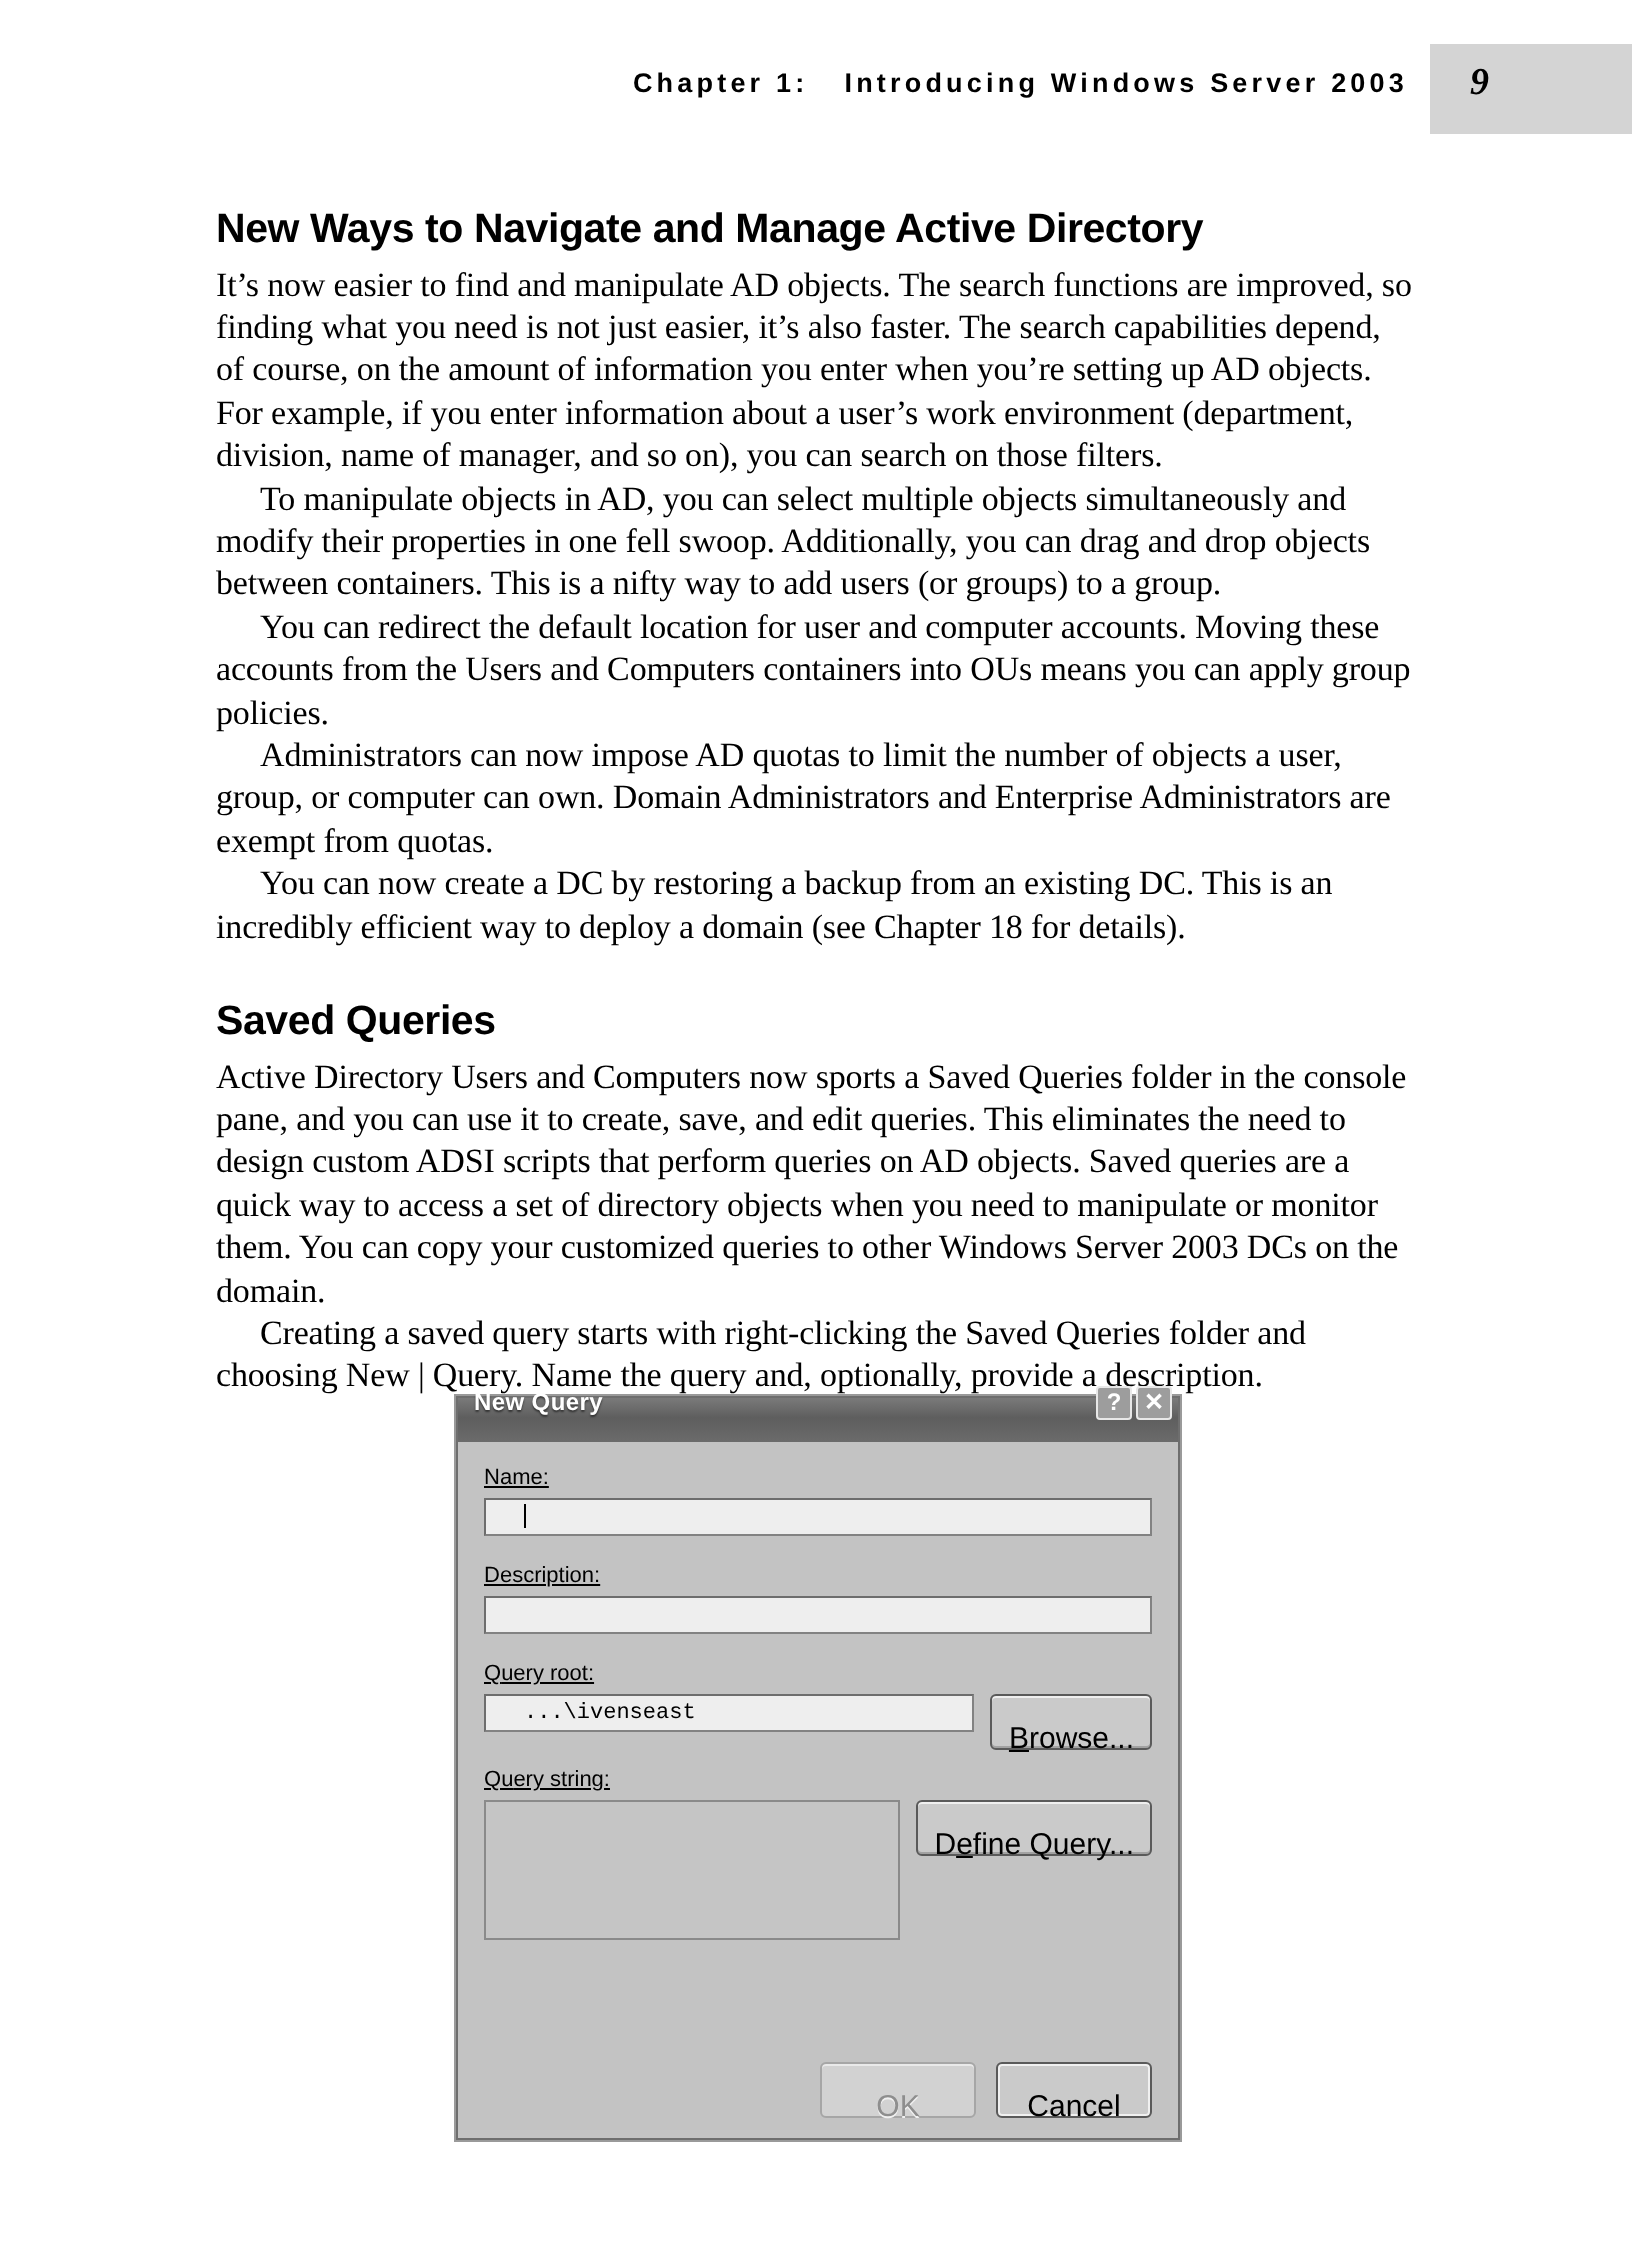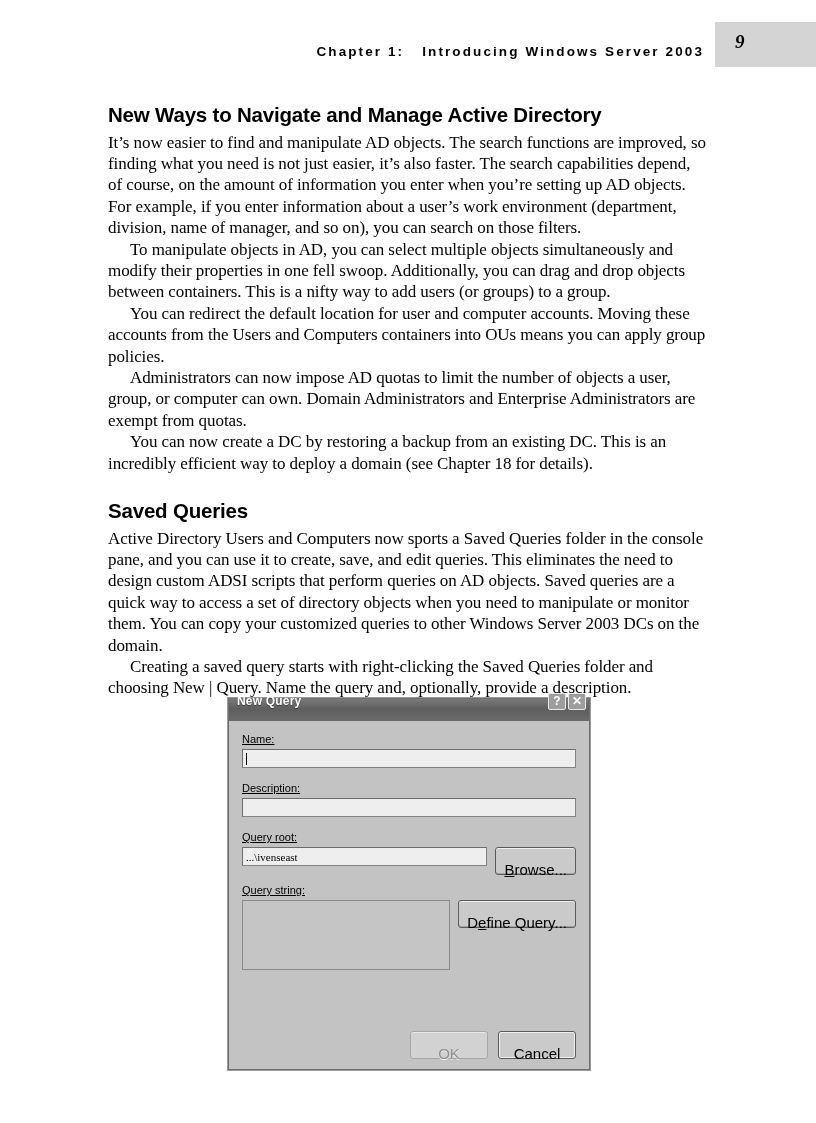--- a/index.html
+++ b/index.html
@@ -28,21 +28,21 @@
     position: absolute;
     left: 715px;
     top: 22px;
     width: 101px;
     height: 45px;
     background: #d4d4d4;
   }
   .header-title {
     position: absolute;
     right: 112px;
-    top: 44px;
+    top: 34px;
     font-family: "Liberation Sans", sans-serif;
     font-weight: bold;
     font-size: 13.5px;
     letter-spacing: 2.1px;
     white-space: nowrap;
     text-align: right;
   }
   .header-chapter {
     margin-right: 18px;
   }
@@ -145,23 +145,23 @@
   .field-label u { text-decoration: underline; }
 
   .text-input {
     width: 100%;
     height: 19px;
     background: #eeeeee;
     border: 1px solid #828282;
     border-top-color: #6d6d6d;
     border-left-color: #6d6d6d;
     box-sizing: border-box;
-    font-family: Liberation Serif, serif;
+    font-family: Liberation Mono, monospace;
     font-size: 11px;
-    padding: 2px 3px;
+    padding: 2px 19px;
     color: #000;
     line-height: 14px;
   }
   .text-input.caret {
     border-left: 1px solid #6d6d6d;
   }
   .caret-bar {
     display: inline-block;
     width: 1px;
     height: 12px;

